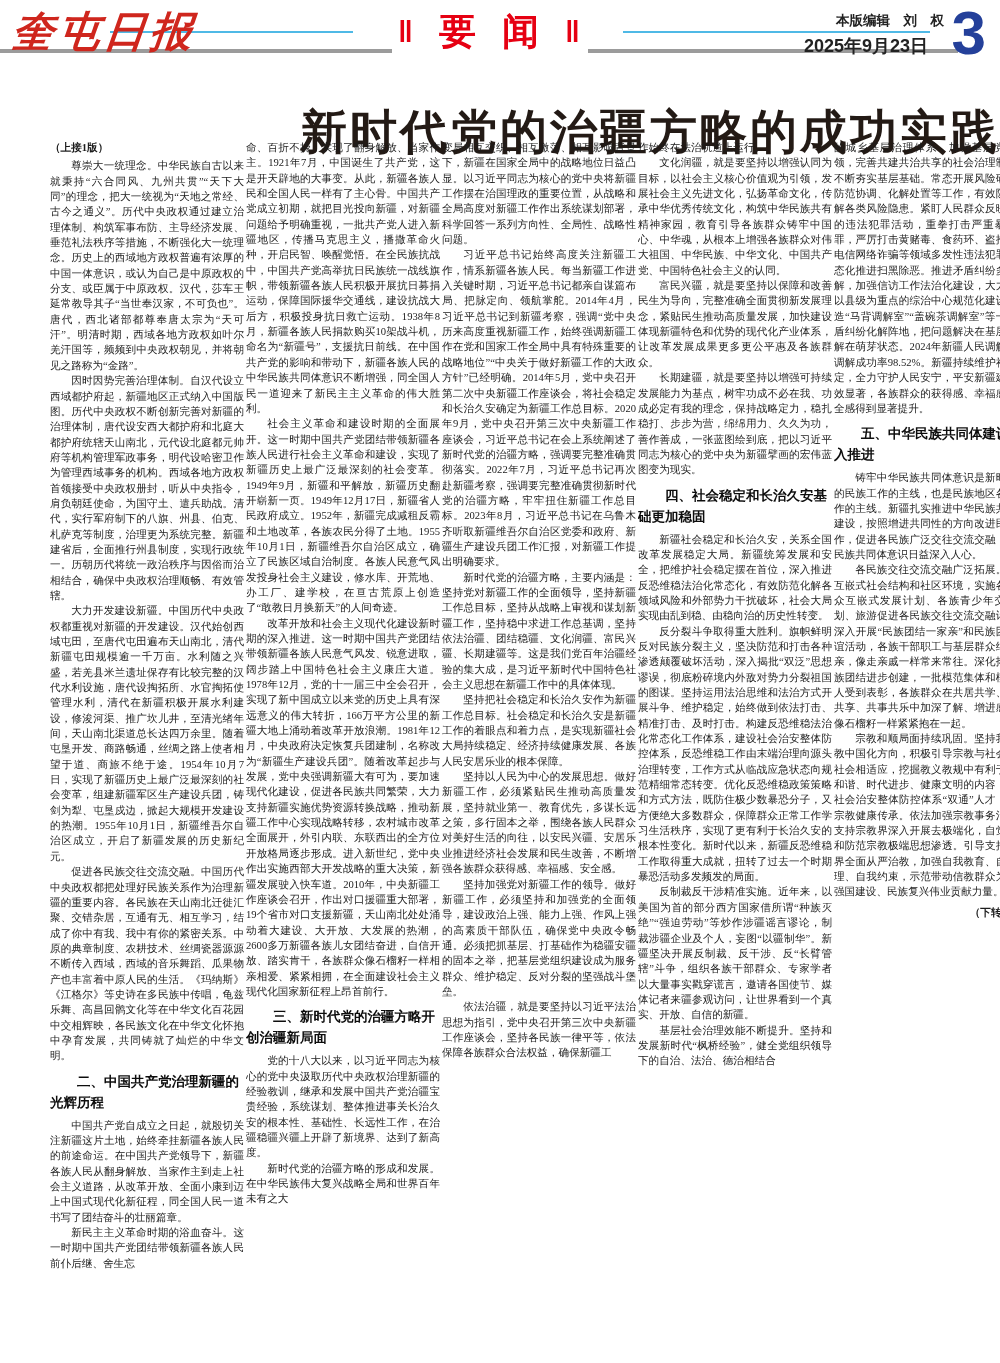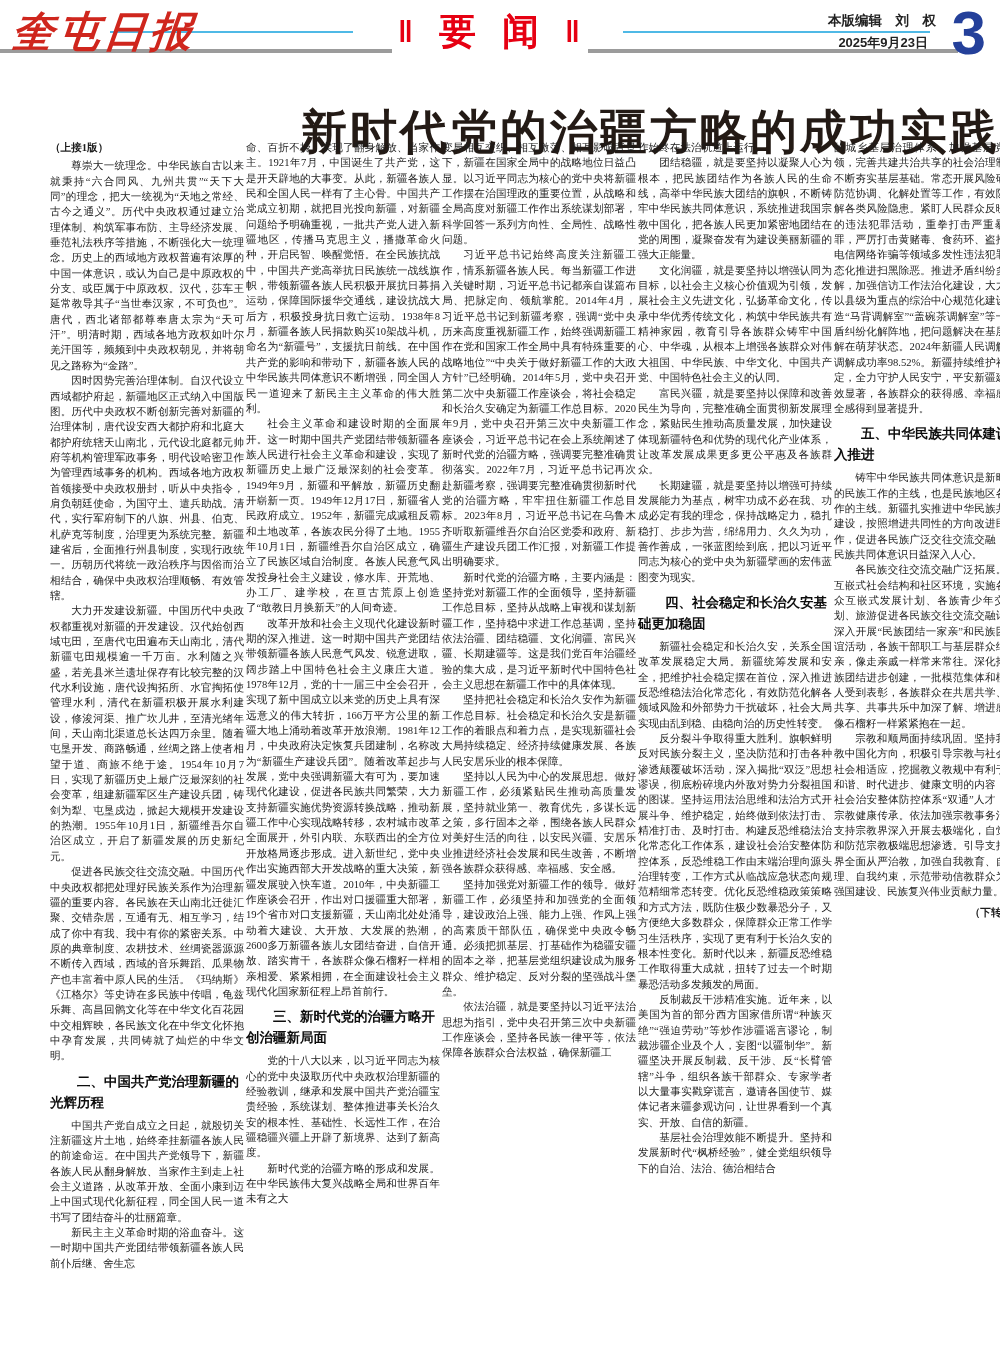--- a/index.html
+++ b/index.html
@@ -13,23 +13,23 @@
   .rule.cyan{height:2px;background:#4fb9e6;top:31px;}
   .rule.gray{height:4px;background:#9b9b9b;top:49px;}
   .cyan-left{left:110px;width:243px;}
   .cyan-right{left:623px;width:307px;}
   .gray-left{left:0;width:392px;}
   .gray-right{left:588px;width:370px;}
   .section-label{position:absolute;left:398px;top:10px;width:182px;display:flex;align-items:center;
                  justify-content:space-between;color:#e60012;font-family:"Liberation Sans","DejaVu Sans",sans-serif;}
   .section-label .bar{font-size:30px;font-weight:bold;line-height:44px;}
   .section-label .zi{font-size:37px;font-weight:900;line-height:44px;}
-  .editor-credit{position:absolute;right:64px;top:12px;font-size:13.5px;font-weight:bold;
+  .editor-credit{position:absolute;right:56px;top:12px;font-size:13.5px;font-weight:bold;
                  font-family:"Liberation Sans","DejaVu Sans",sans-serif;color:#222;}
-  .page-date{position:absolute;right:72px;top:34px;font-size:13px;font-weight:bold;
+  .page-date{position:absolute;right:72px;top:34px;font-size:18px;font-weight:bold;
              font-family:"Liberation Sans","DejaVu Sans",sans-serif;color:#222;}
   .page-number{position:absolute;right:14px;top:2px;font-size:62px;font-weight:bold;color:#24409a;
                font-family:"Liberation Sans","DejaVu Sans",sans-serif;line-height:62px;}
   
   .headline{position:absolute;left:0;right:0;top:70px;text-align:right;font-size:47px;font-weight:900;
             color:#231a15;font-family:"Liberation Sans","DejaVu Sans",sans-serif;letter-spacing:3px;
             white-space:nowrap;padding-left:36px;}
   
   .columns{position:absolute;left:11px;top:140px;width:978px;height:1216px;display:flex;gap:2px;margin-left:39px;}
   .column{flex:1;height:100%;overflow:hidden;text-align:justify;font-size:10.6px;line-height:15.35px;
@@ -90,21 +90,20 @@
         <div class="block cont">变局相互交织、相互激荡、相互影响背景下，新疆在国家全局中的战略地位日益凸显。以习近平同志为核心的党中央将新疆工作摆在治国理政的重要位置，从战略和全局高度对新疆工作作出系统谋划部署，科学回答一系列方向性、全局性、战略性问题。</div>
         <div class="block para">习近平总书记始终高度关注新疆工作，情系新疆各族人民。每当新疆工作进入关键时期，习近平总书记都亲自谋篇布局、把脉定向、领航掌舵。2014年4月，习近平总书记到新疆考察，强调“党中央历来高度重视新疆工作，始终强调新疆工作在党和国家工作全局中具有特殊重要的战略地位”“中央关于做好新疆工作的大政方针”已经明确。2014年5月，党中央召开第二次中央新疆工作座谈会，将社会稳定和长治久安确定为新疆工作总目标。2020年9月，党中央召开第三次中央新疆工作座谈会，习近平总书记在会上系统阐述了新时代党的治疆方略，强调要完整准确贯彻落实。2022年7月，习近平总书记再次赴新疆考察，强调要完整准确贯彻新时代党的治疆方略，牢牢扭住新疆工作总目标。2023年8月，习近平总书记在乌鲁木齐听取新疆维吾尔自治区党委和政府、新疆生产建设兵团工作汇报，对新疆工作提出明确要求。</div>
         <div class="block para">新时代党的治疆方略，主要内涵是：坚持党对新疆工作的全面领导，坚持新疆工作总目标，坚持从战略上审视和谋划新疆工作，坚持稳中求进工作总基调，坚持依法治疆、团结稳疆、文化润疆、富民兴疆、长期建疆等。这是我们党百年治疆经验的集大成，是习近平新时代中国特色社会主义思想在新疆工作中的具体体现。</div>
         <div class="block para">坚持把社会稳定和长治久安作为新疆工作总目标。社会稳定和长治久安是新疆工作的着眼点和着力点，是实现新疆社会大局持续稳定、经济持续健康发展、各族人民安居乐业的根本保障。</div>
         <div class="block para">坚持以人民为中心的发展思想。做好新疆工作，必须紧贴民生推动高质量发展，坚持就业第一、教育优先，多谋长远之策，多行固本之举，围绕各族人民群众对美好生活的向往，以安民兴疆、安居乐业推进经济社会发展和民生改善，不断增强各族群众获得感、幸福感、安全感。</div>
         <div class="block para">坚持加强党对新疆工作的领导。做好新疆工作，必须坚持和加强党的全面领导，建设政治上强、能力上强、作风上强的高素质干部队伍，确保党中央政令畅通。必须把抓基层、打基础作为稳疆安疆的固本之举，把基层党组织建设成为服务群众、维护稳定、反对分裂的坚强战斗堡垒。</div>
         <div class="block para">依法治疆，就是要坚持以习近平法治思想为指引，党中央召开第三次中央新疆工作座谈会，坚持各民族一律平等，依法保障各族群众合法权益，确保新疆工</div>
       </div>
       <div class="column">
         <div class="block cont">作始终在法治轨道上运行。</div>
-        <div class="block para">团结稳疆，就是要坚持以凝聚人心为根本，把民族团结作为各族人民的生命线，高举中华民族大团结的旗帜，不断铸牢中华民族共同体意识，系统推进我国宗教中国化，把各族人民更加紧密地团结在党的周围，凝聚奋发有为建设美丽新疆的强大正能量。</div>
         <div class="block para">文化润疆，就是要坚持以增强认同为目标，以社会主义核心价值观为引领，发展社会主义先进文化，弘扬革命文化，传承中华优秀传统文化，构筑中华民族共有精神家园，教育引导各族群众铸牢中国心、中华魂，从根本上增强各族群众对伟大祖国、中华民族、中华文化、中国共产党、中国特色社会主义的认同。</div>
         <div class="block para">富民兴疆，就是要坚持以保障和改善民生为导向，完整准确全面贯彻新发展理念，紧贴民生推动高质量发展，加快建设体现新疆特色和优势的现代化产业体系，让改革发展成果更多更公平惠及各族群众。</div>
         <div class="block para">长期建疆，就是要坚持以增强可持续发展能力为基点，树牢功成不必在我、功成必定有我的理念，保持战略定力，稳扎稳打、步步为营，绵绵用力、久久为功，善作善成，一张蓝图绘到底，把以习近平同志为核心的党中央为新疆擘画的宏伟蓝图变为现实。</div>
         <div class="block heading">四、社会稳定和长治久安基础更加稳固</div>
         <div class="block para">新疆社会稳定和长治久安，关系全国改革发展稳定大局。新疆统筹发展和安全，把维护社会稳定摆在首位，深入推进反恐维稳法治化常态化，有效防范化解各领域风险和外部势力干扰破坏，社会大局实现由乱到稳、由稳向治的历史性转变。</div>
         <div class="block para">反分裂斗争取得重大胜利。旗帜鲜明反对民族分裂主义，坚决防范和打击各种渗透颠覆破坏活动，深入揭批“双泛”思想谬误，彻底粉碎境内外敌对势力分裂祖国的图谋。坚持运用法治思维和法治方式开展斗争、维护稳定，始终做到依法打击、精准打击、及时打击。构建反恐维稳法治化常态化工作体系，建设社会治安整体防控体系，反恐维稳工作由末端治理向源头治理转变，工作方式从临战应急状态向规范精细常态转变。优化反恐维稳政策策略和方式方法，既防住极少数暴恐分子，又方便绝大多数群众，保障群众正常工作学习生活秩序，实现了更有利于长治久安的根本性变化。新时代以来，新疆反恐维稳工作取得重大成就，扭转了过去一个时期暴恐活动多发频发的局面。</div>
         <div class="block para">反制裁反干涉精准实施。近年来，以美国为首的部分西方国家借所谓“种族灭绝”“强迫劳动”等炒作涉疆谣言谬论，制裁涉疆企业及个人，妄图“以疆制华”。新疆坚决开展反制裁、反干涉、反“长臂管辖”斗争，组织各族干部群众、专家学者以大量事实戳穿谎言，邀请各国使节、媒体记者来疆参观访问，让世界看到一个真实、开放、自信的新疆。</div>
         <div class="block para">基层社会治理效能不断提升。坚持和发展新时代“枫桥经验”，健全党组织领导下的自治、法治、德治相结合</div>
       </div>
       <div class="column">

